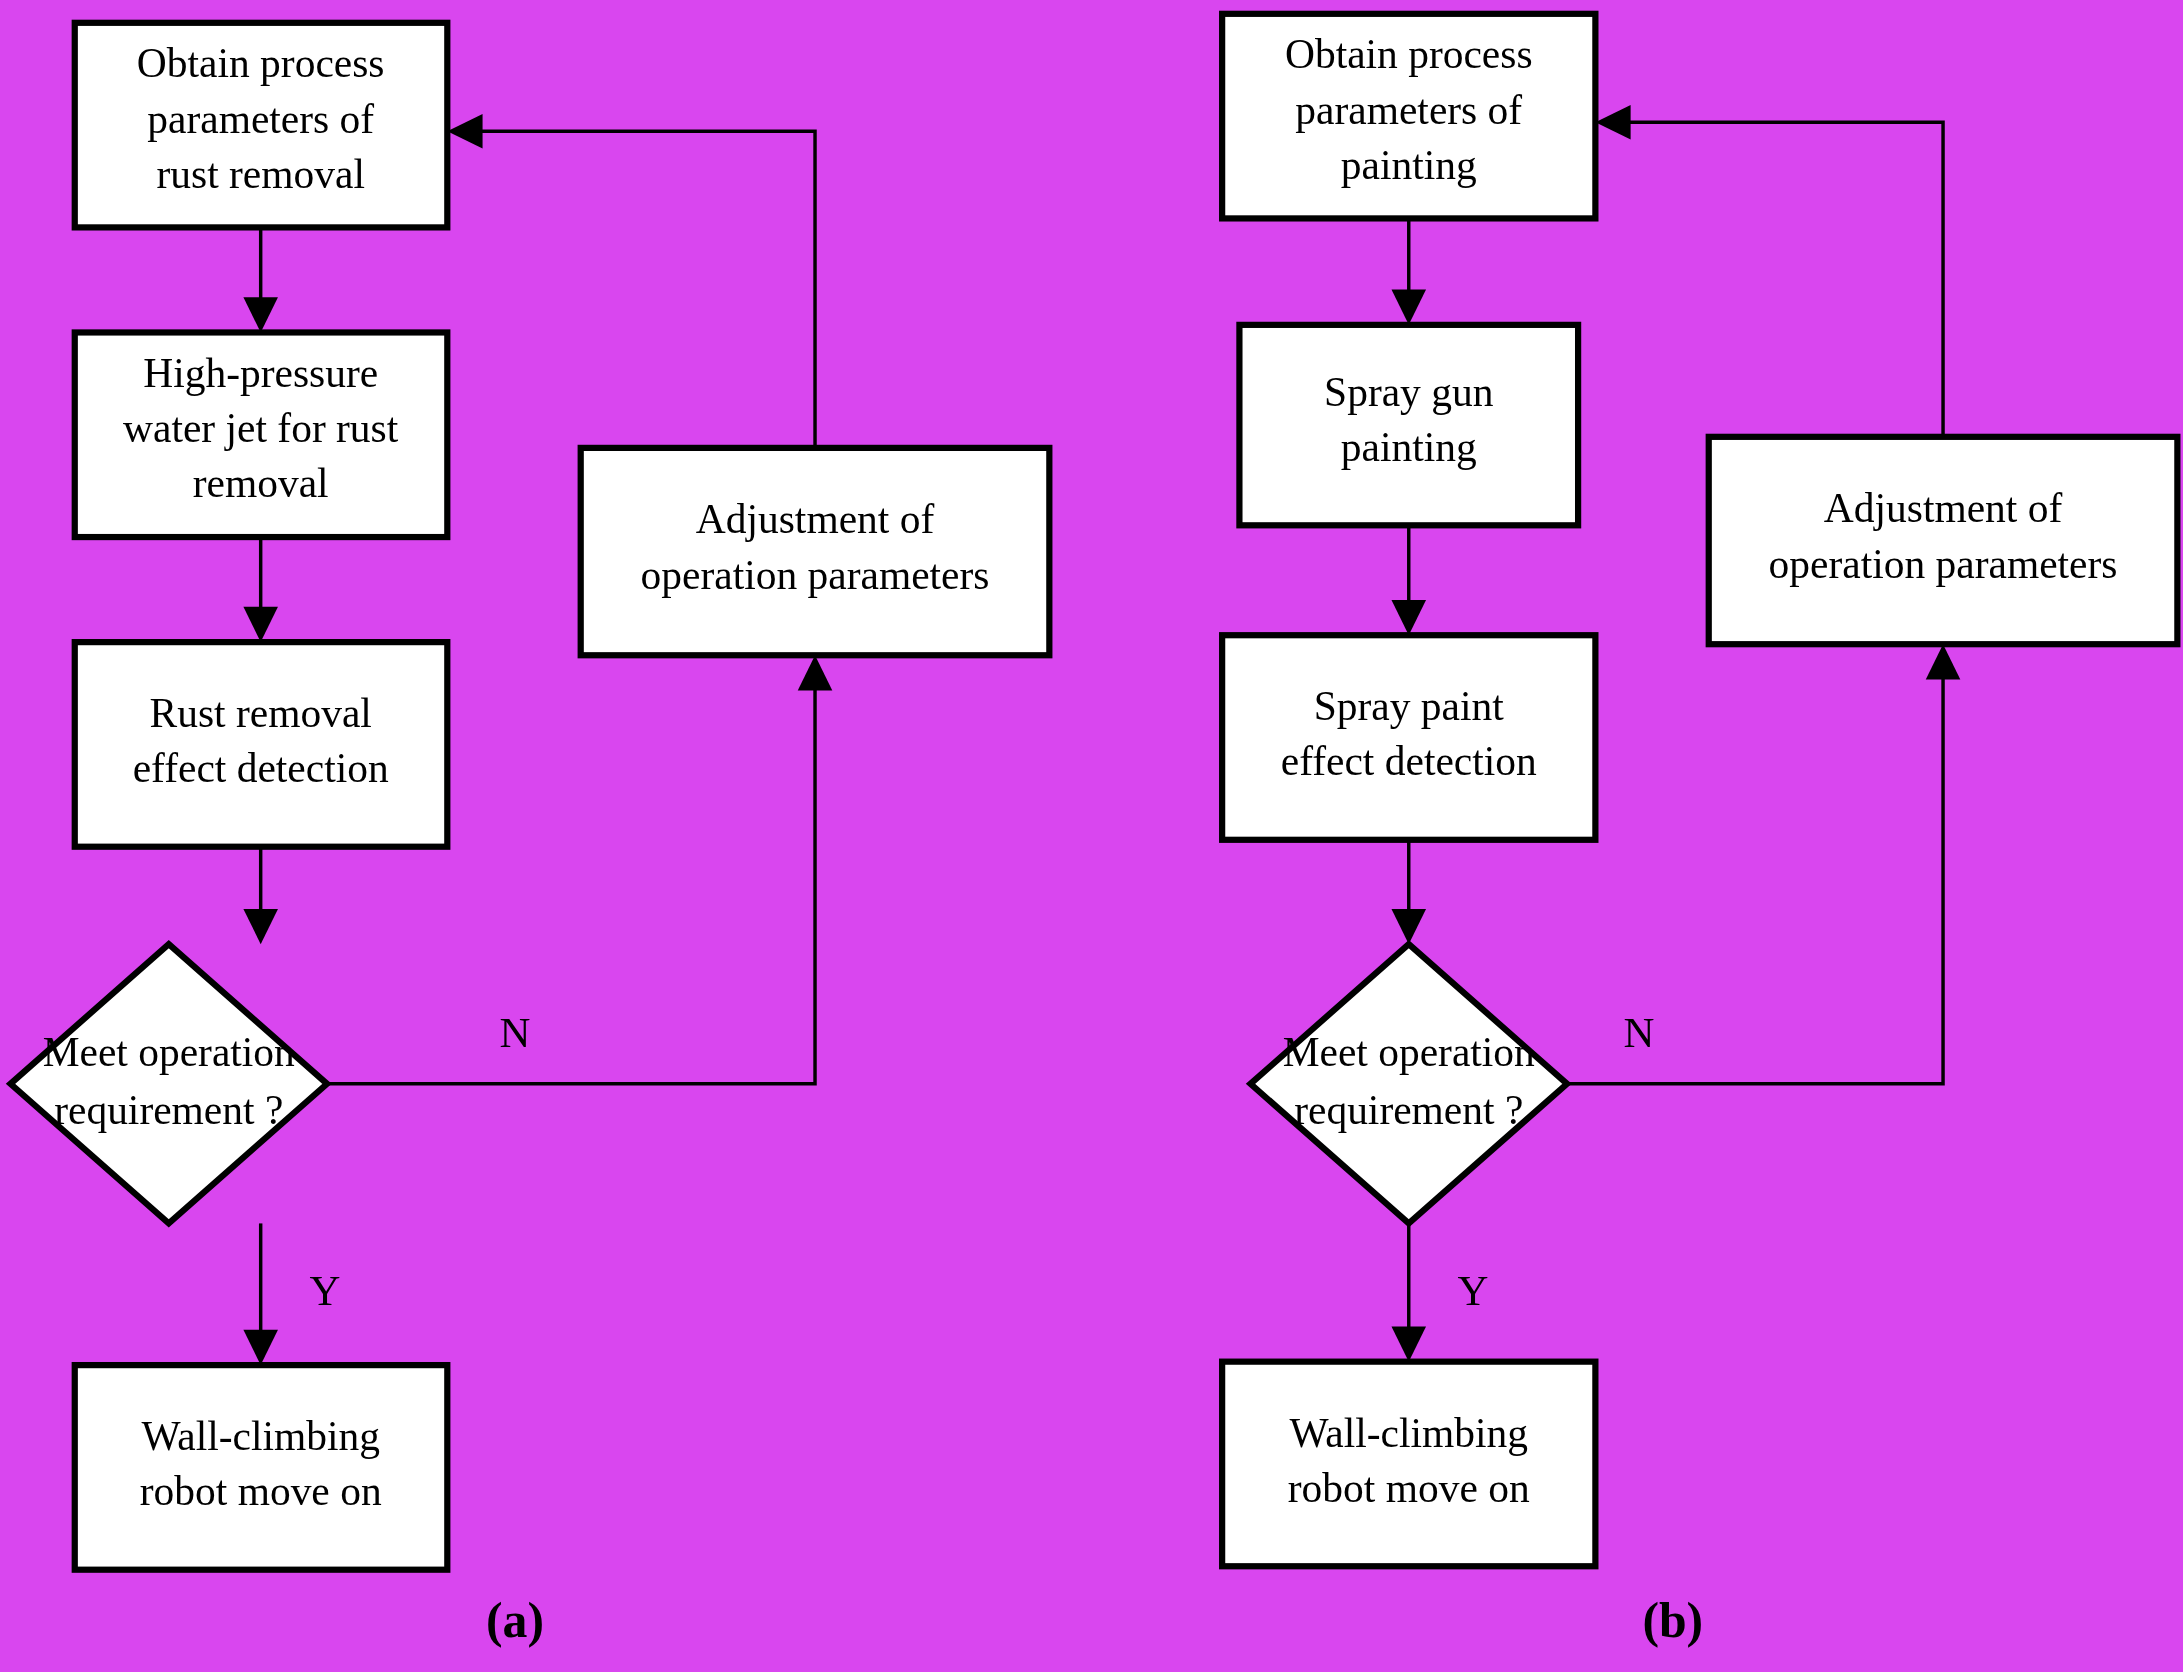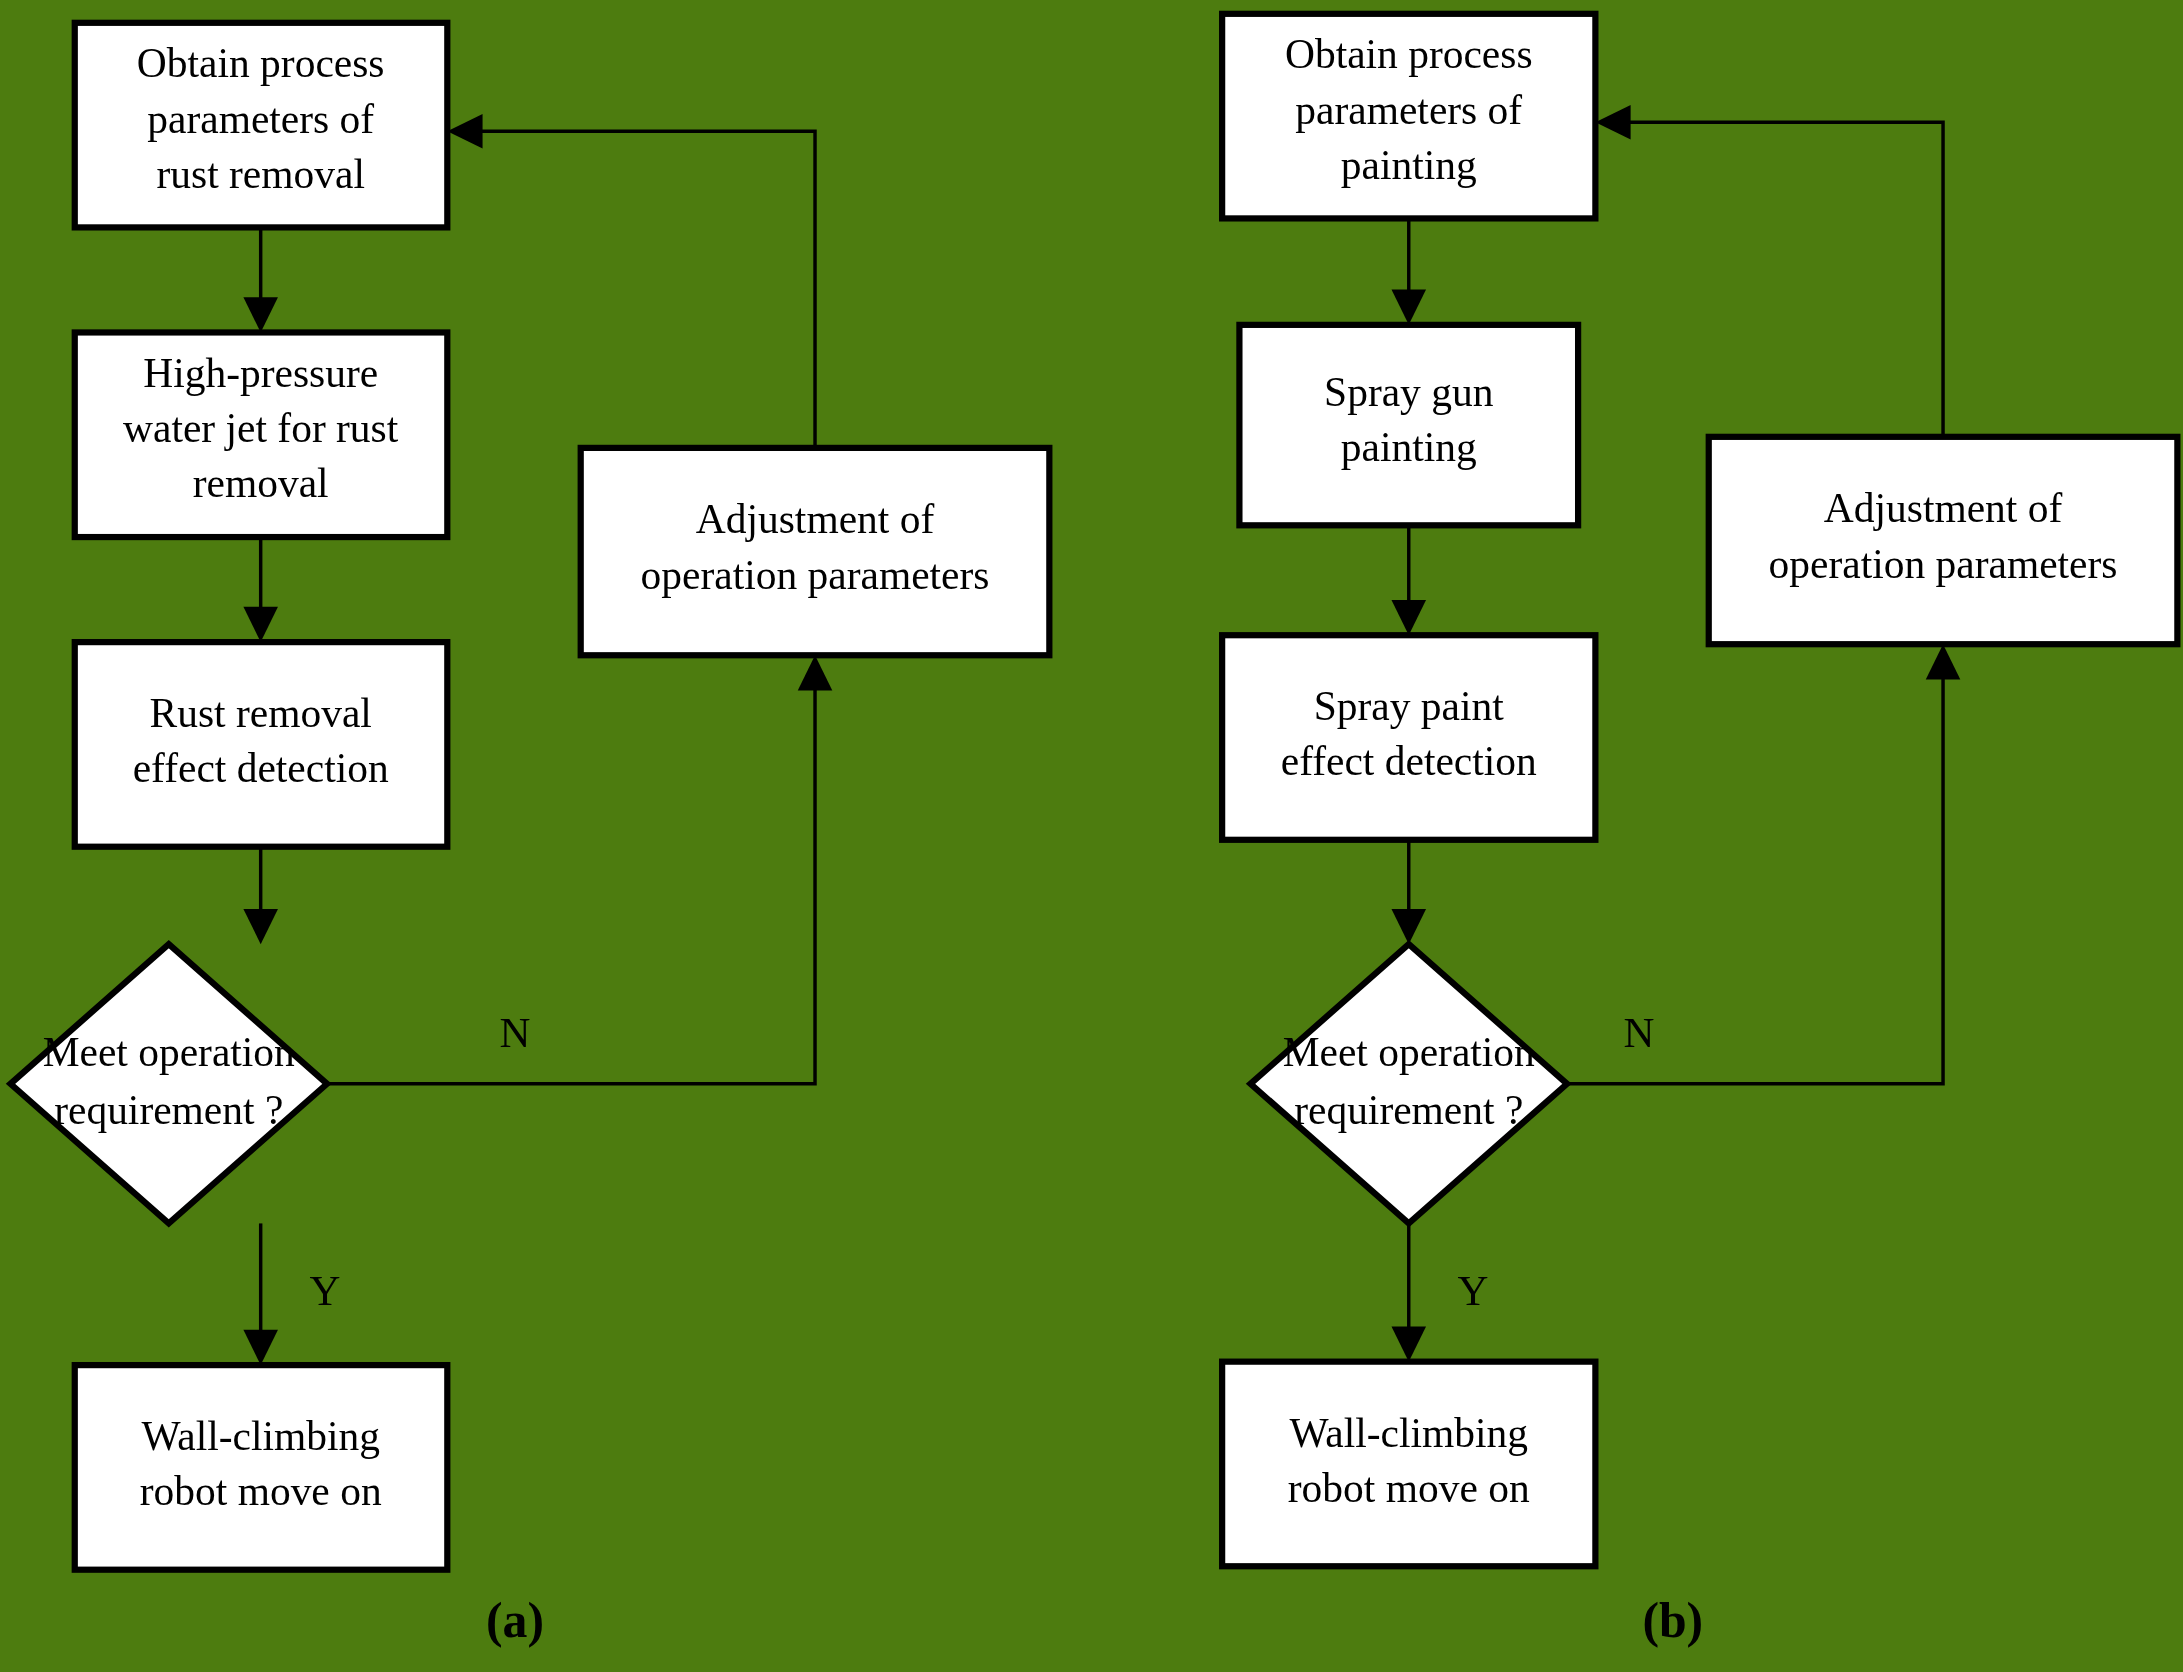--- a/index.html
+++ b/index.html
@@ -9,21 +9,21 @@
     background: #ffffff;
   }
   body {
     font-family: "Liberation Serif", "DejaVu Serif", serif;
     color: #000000;
   }
   #stage {
     position: relative;
     width: 2183px;
     height: 1672px;
-    background: #4d7c0f;
+    background: #d946ef;
     overflow: hidden;
   }
   svg.flow {
     position: absolute;
     top: 0;
     left: 0;
     width: 2183px;
     height: 1672px;
     display: block;
   }

